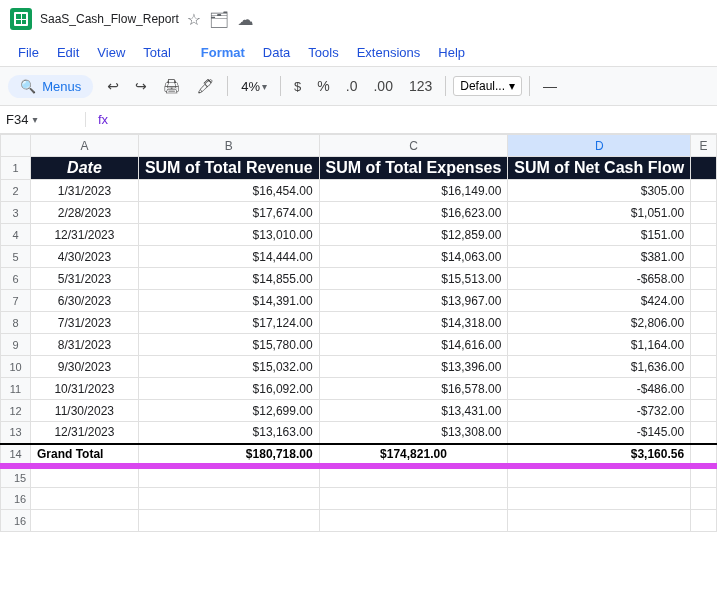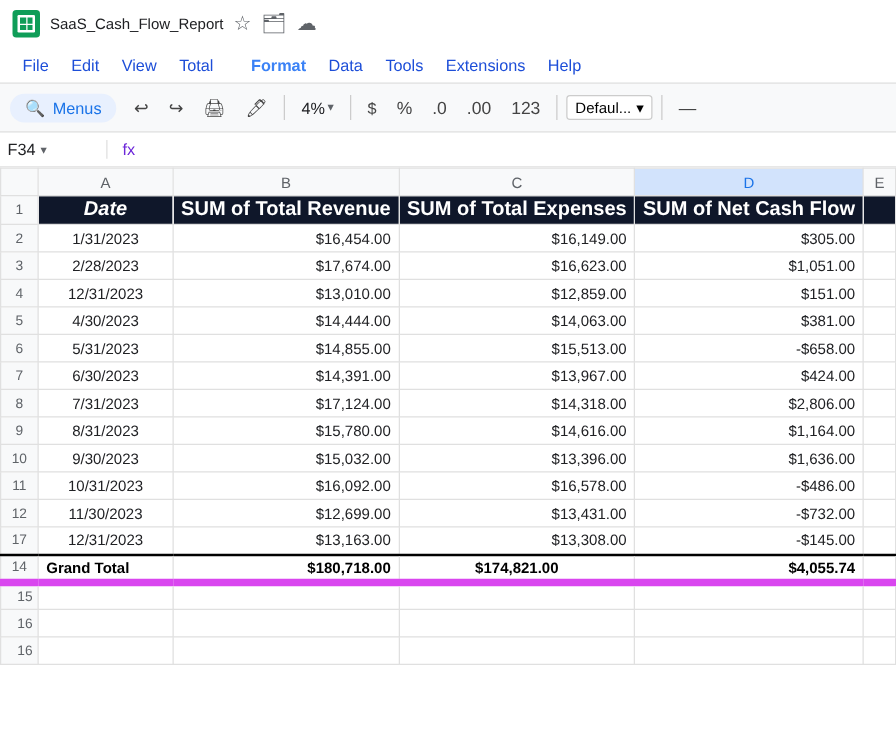--- a/index.html
+++ b/index.html
@@ -269,34 +269,34 @@
       </tr>
       <tr>
         <td class="row-num">12</td>
         <td class="cell-date">11/30/2023</td>
         <td class="cell-num">$12,699.00</td>
         <td class="cell-num">$13,431.00</td>
         <td class="cell-num">-$732.00</td>
         <td></td>
       </tr>
       <tr>
-        <td class="row-num">17</td>
+        <td class="row-num">13</td>
         <td class="cell-date">12/31/2023</td>
         <td class="cell-num">$13,163.00</td>
         <td class="cell-num">$13,308.00</td>
         <td class="cell-num">-$145.00</td>
         <td></td>
       </tr>
 
       <tr class="grand-total-row">
         <td class="row-num">14</td>
         <td class="cell-grand-total">Grand Total</td>
         <td class="cell-grand-total cell-num" style="font-weight:bold;">$180,718.00</td>
         <td class="cell-grand-total cell-num" style="font-weight:bold;text-align:center;">$174,821.00</td>
-        <td class="cell-grand-total cell-num" style="font-weight:bold;">$4,055.74</td>
+        <td class="cell-grand-total cell-num" style="font-weight:bold;">$3,160.56</td>
         <td class="cell-grand-total"></td>
       </tr>
 
       <tr class="empty-row">
         <td class="row-num">15</td>
         <td></td>
         <td></td>
         <td></td>
         <td></td>
         <td></td>

